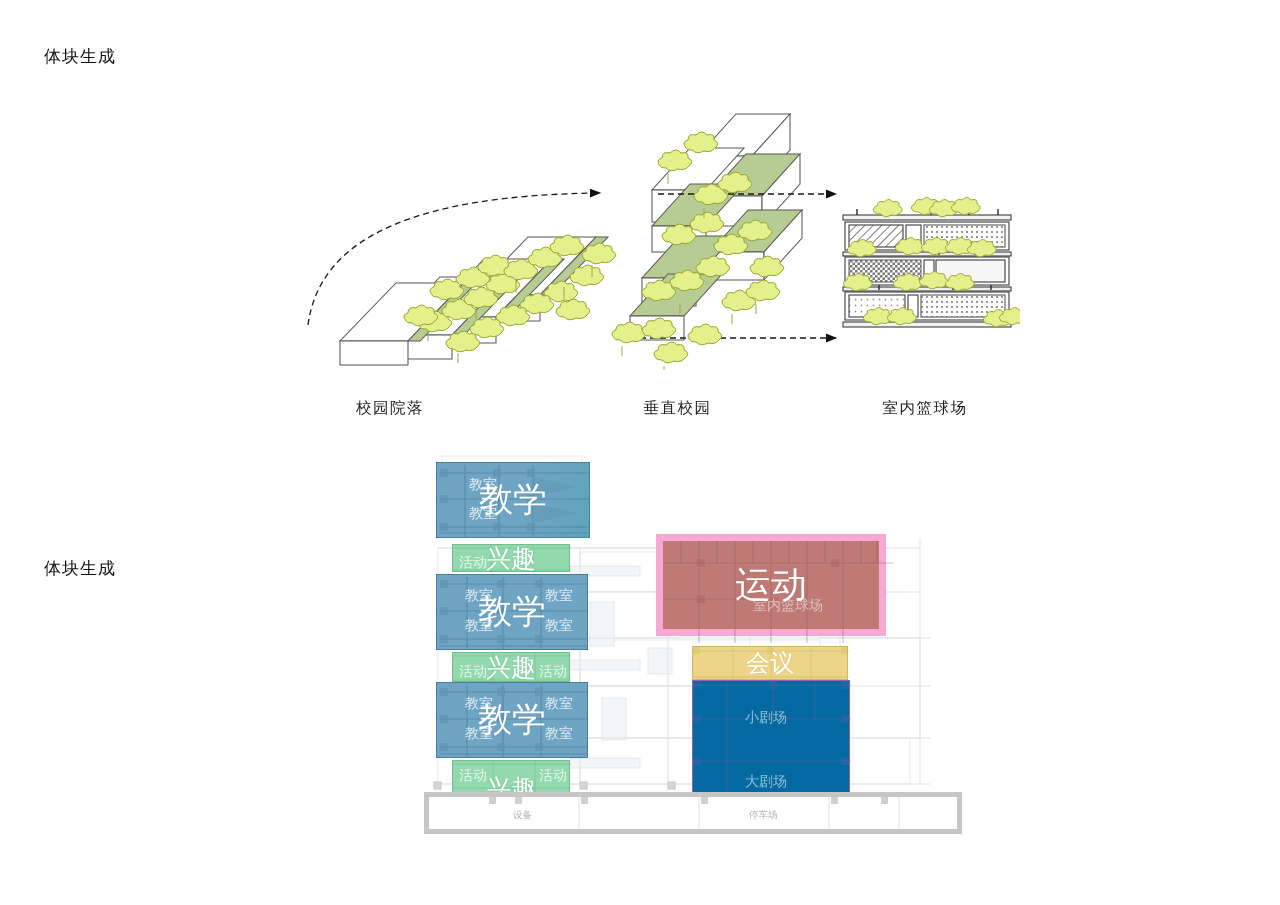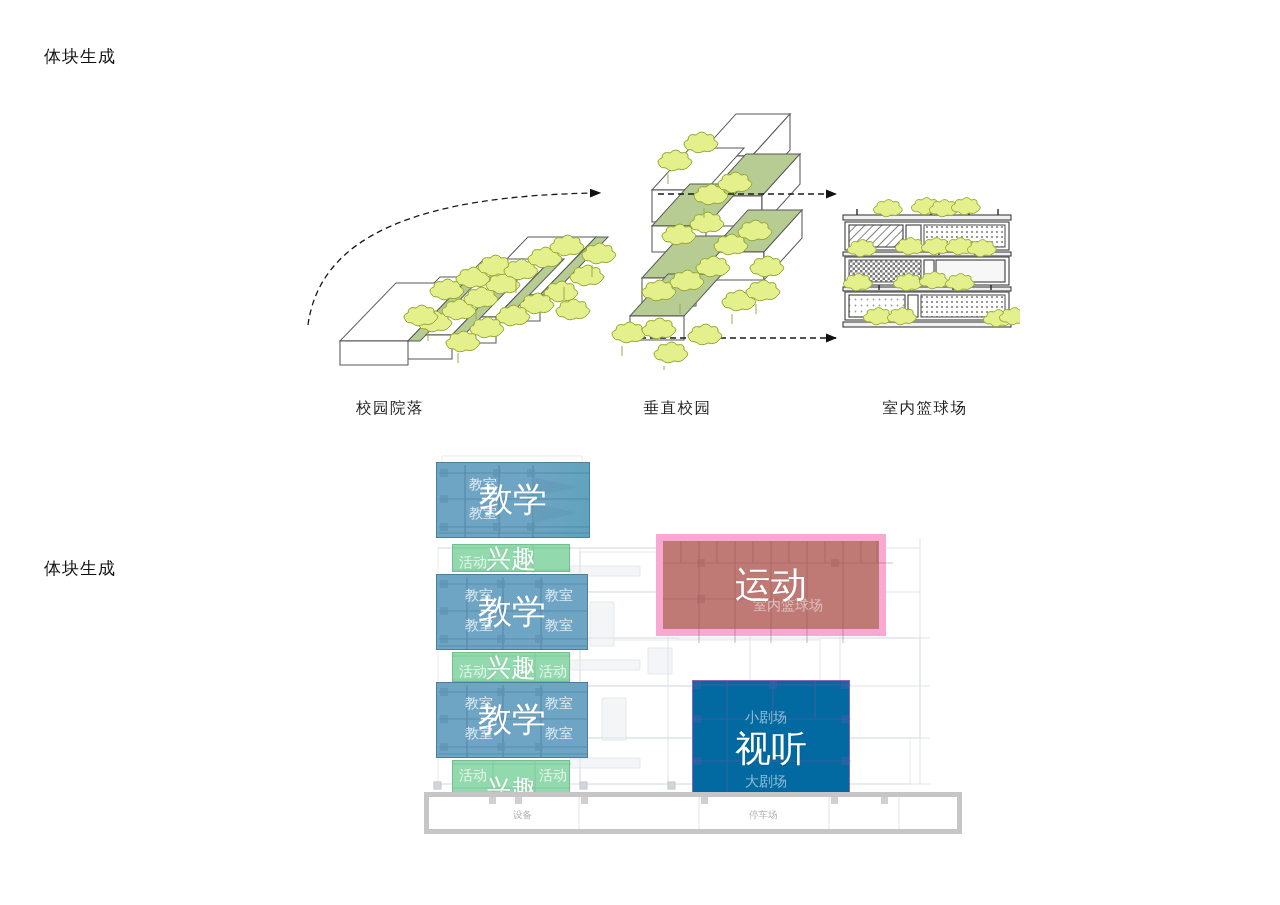--- a/index.html
+++ b/index.html
@@ -471,20 +471,37 @@
       <g fill="#8f5350" opacity=".65">
         <rect x="34" y="18" width="8" height="8"></rect>
           <rect x="168" y="18" width="8" height="8"></rect>
         <rect x="34" y="54" width="8" height="8"></rect>
       </g>
     </svg>
     <div class="zsub" style="left:90px;top:56px;opacity:.5;">室内篮球场</div>
     <div class="zmain" style="font-size:36px;">运动</div>
   </div>
 
+  <div class="zblock" style="left:272px;top:194px;width:156px;height:34px;background:#ecd588;border:1px solid #d4b85f;">
+    <svg width="156" height="34" viewBox="0 0 156 34" style="position:absolute;left:0;top:0;opacity:.4;">
+      <g stroke="#c7a94f" stroke-width="1" fill="none">
+        <line x1="0" y1="4" x2="156" y2="4"></line>
+          <line x1="0" y1="30" x2="156" y2="30"></line>
+        <line x1="40" y1="0" x2="40" y2="34"></line>
+          <line x1="78" y1="0" x2="78" y2="34"></line>
+        <line x1="118" y1="0" x2="118" y2="34"></line>
+      </g>
+      <g fill="#c7a94f" opacity=".6">
+        <rect x="0" y="0" width="7" height="7"></rect>
+          <rect x="74" y="0" width="7" height="7"></rect>
+        <rect x="148" y="0" width="7" height="7"></rect>
+      </g>
+    </svg>
+    <div class="zmain" style="font-size:24px;">会议</div>
+  </div>
 
   <div class="zblock" style="left:272px;top:228px;width:158px;height:138px;background:#0369a1;border:1px solid #8b64b4;">
     <svg width="158" height="138" viewBox="0 0 158 138" style="position:absolute;left:0;top:0;opacity:.38;">
       <g stroke="#835ba8" stroke-width="1.1" fill="none">
         <line x1="0" y1="4" x2="158" y2="4"></line>
           <line x1="0" y1="38" x2="158" y2="38"></line>
         <line x1="0" y1="80" x2="158" y2="80"></line>
           <line x1="0" y1="132" x2="158" y2="132"></line>
         <line x1="34" y1="0" x2="34" y2="138"></line>
           <line x1="80" y1="0" x2="80" y2="38"></line>
@@ -495,21 +512,20 @@
           <rect x="76" y="0" width="8" height="8"></rect>
         <rect x="148" y="0" width="8" height="8"></rect>
           <rect x="0" y="34" width="8" height="8"></rect>
         <rect x="148" y="34" width="8" height="8"></rect>
           <rect x="0" y="76" width="8" height="8"></rect>
         <rect x="148" y="76" width="8" height="8"></rect>
       </g>
     </svg>
     <div class="zsub" style="left:52px;top:28px;opacity:.55;">小剧场</div>
     <div class="zsub" style="left:52px;top:92px;opacity:.55;text-align:center;">大剧场</div>
-    <div class="zmain" style="font-size:36px;">视听</div>
   </div>
 
   <div class="zblock" style="left:4px;top:340px;width:538px;height:42px;background:#ffffff;border:5px solid #c6c6c6;">
     <svg width="528" height="32" viewBox="0 0 528 32" style="position:absolute;left:0;top:0;">
       <g stroke="#e2e2e2" stroke-width="1" fill="none">
         <line x1="150" y1="0" x2="150" y2="32"></line>
           <line x1="270" y1="0" x2="270" y2="32"></line>
         <line x1="400" y1="0" x2="400" y2="32"></line>
           <line x1="470" y1="0" x2="470" y2="32"></line>
       </g>

